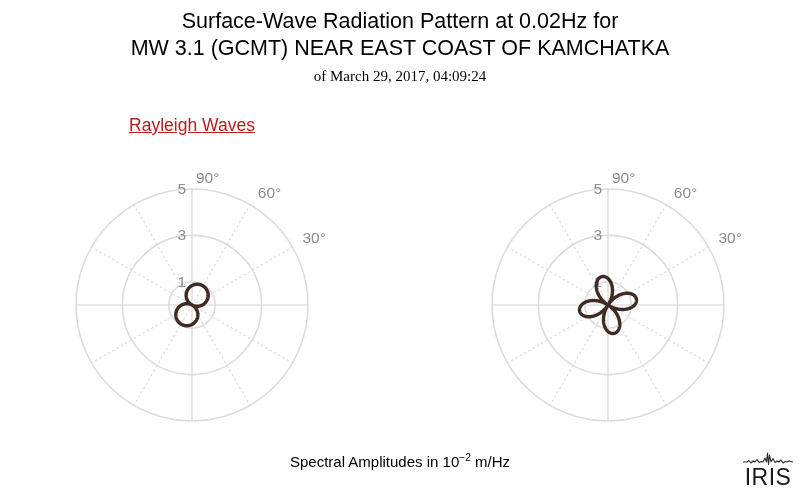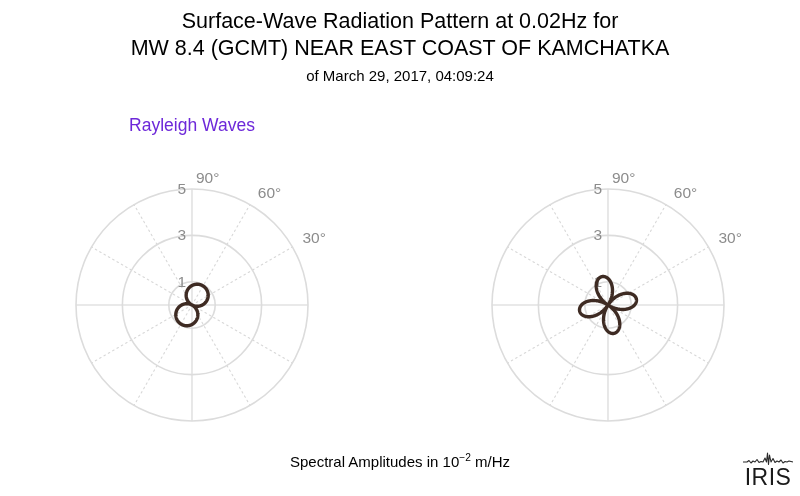--- a/index.html
+++ b/index.html
@@ -35,29 +35,31 @@
     line-height: 27px;
     color: #000;
     white-space: nowrap;
   }
   .subtitle-line {
     font-size: 15px;
     line-height: 22px;
     color: #000;
     margin-top: 3px;
     white-space: nowrap;
+    font-family: Liberation Serif, serif;
   }
 
   
   .panel-title {
     position: absolute;
     font-size: 17.5px;
-    color: #6d28d9;
+    color: #b91c1c;
     text-align: center;
     white-space: nowrap;
+    text-decoration: underline;
   }
   #panel-title-rayleigh { left: 92px; top: 115px; width: 200px; }
   #panel-title-love     { left: 508px; top: 115px; width: 200px; }
 
   
   .polar-wrap {
     position: absolute;
     width: 280px;
     height: 280px;
   }
@@ -109,21 +111,21 @@
     line-height: 24px;
   }
 </style>
 </head>
 <body>
 
 <div id="page">
 
   <div class="title-block">
     <div class="title-line">Surface-Wave Radiation Pattern at 0.02Hz for</div>
-    <div class="title-line">MW 8.4 (GCMT) NEAR EAST COAST OF KAMCHATKA</div>
+    <div class="title-line">MW 3.1 (GCMT) NEAR EAST COAST OF KAMCHATKA</div>
     <div class="subtitle-line">of March 29, 2017, 04:09:24</div>
   </div>
 
   <div id="panel-title-rayleigh" class="panel-title">Rayleigh Waves</div>
 
   <div id="polar-rayleigh" class="polar-wrap">
       <svg width="280" height="280" viewBox="0 0 280 280">
         <line x1="140" y1="140" x2="240.4589468389949" y2="82" stroke="#d8d8d8" stroke-width="1.1" stroke-dasharray="1.6 3.4" stroke-linecap="round"></line>
         <line x1="140" y1="140" x2="198" y2="39.541053161005124" stroke="#d8d8d8" stroke-width="1.1" stroke-dasharray="1.6 3.4" stroke-linecap="round"></line>
         <line x1="140" y1="140" x2="82.00000000000003" y2="39.54105316100511" stroke="#d8d8d8" stroke-width="1.1" stroke-dasharray="1.6 3.4" stroke-linecap="round"></line>

